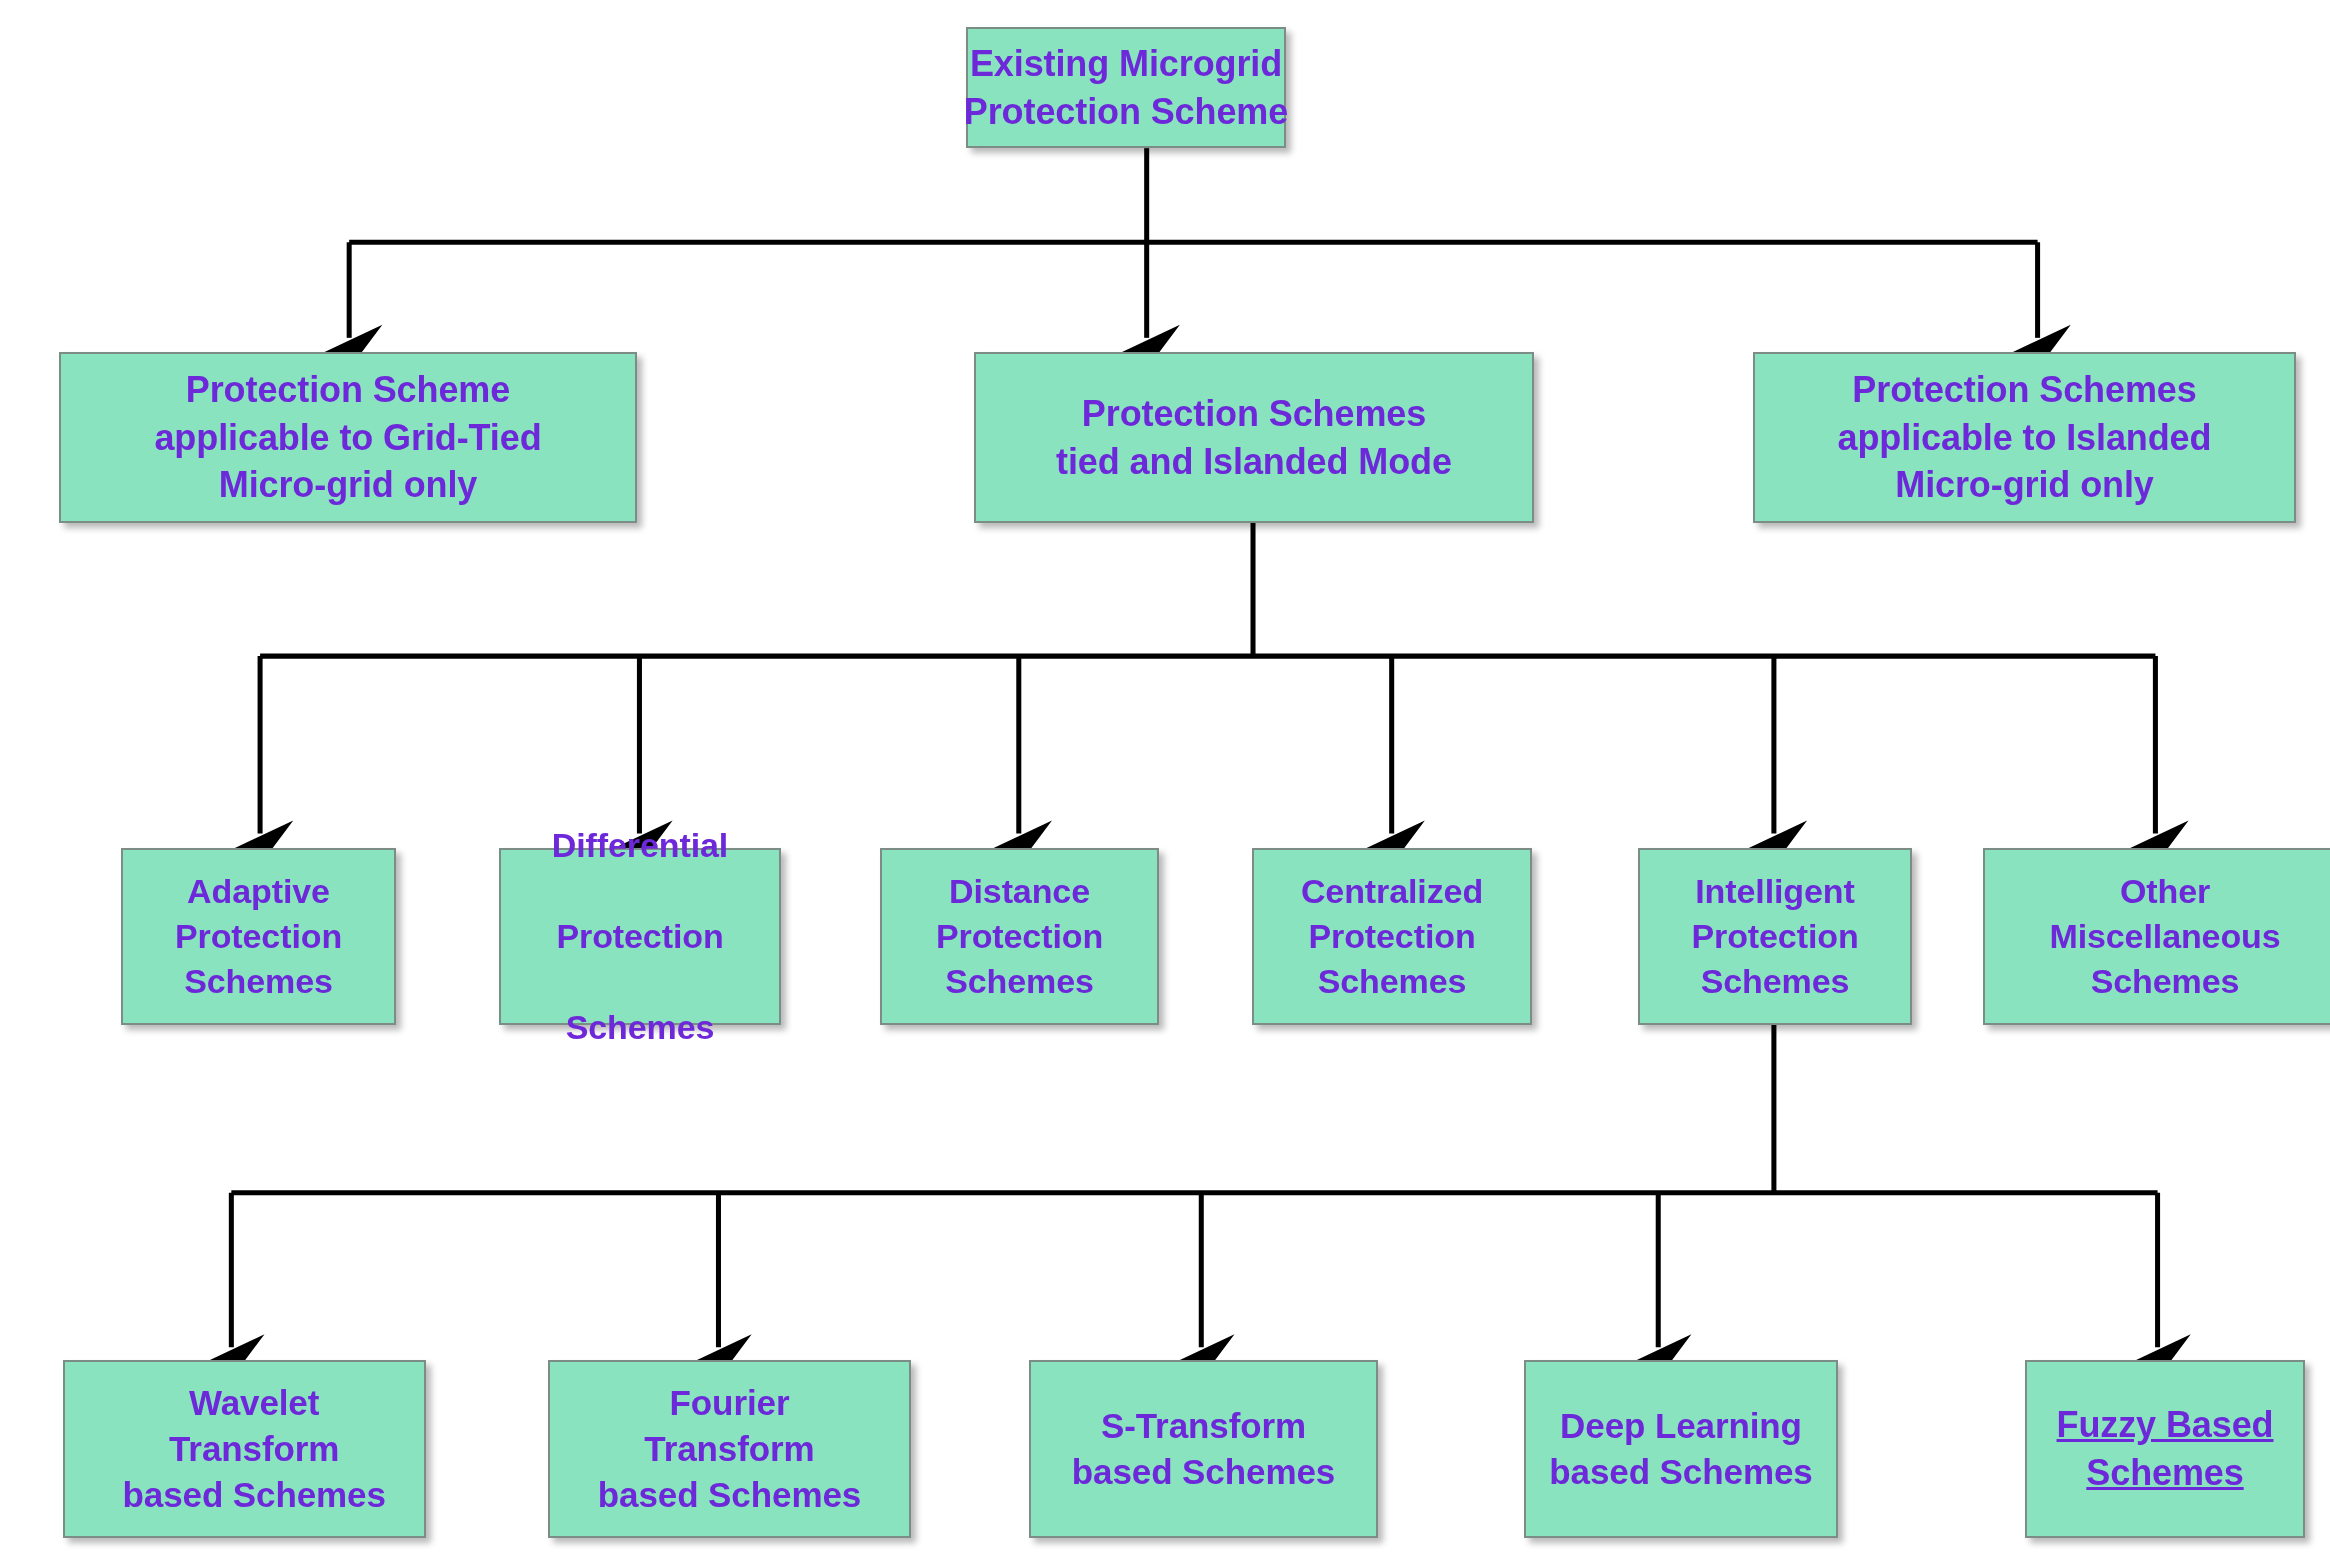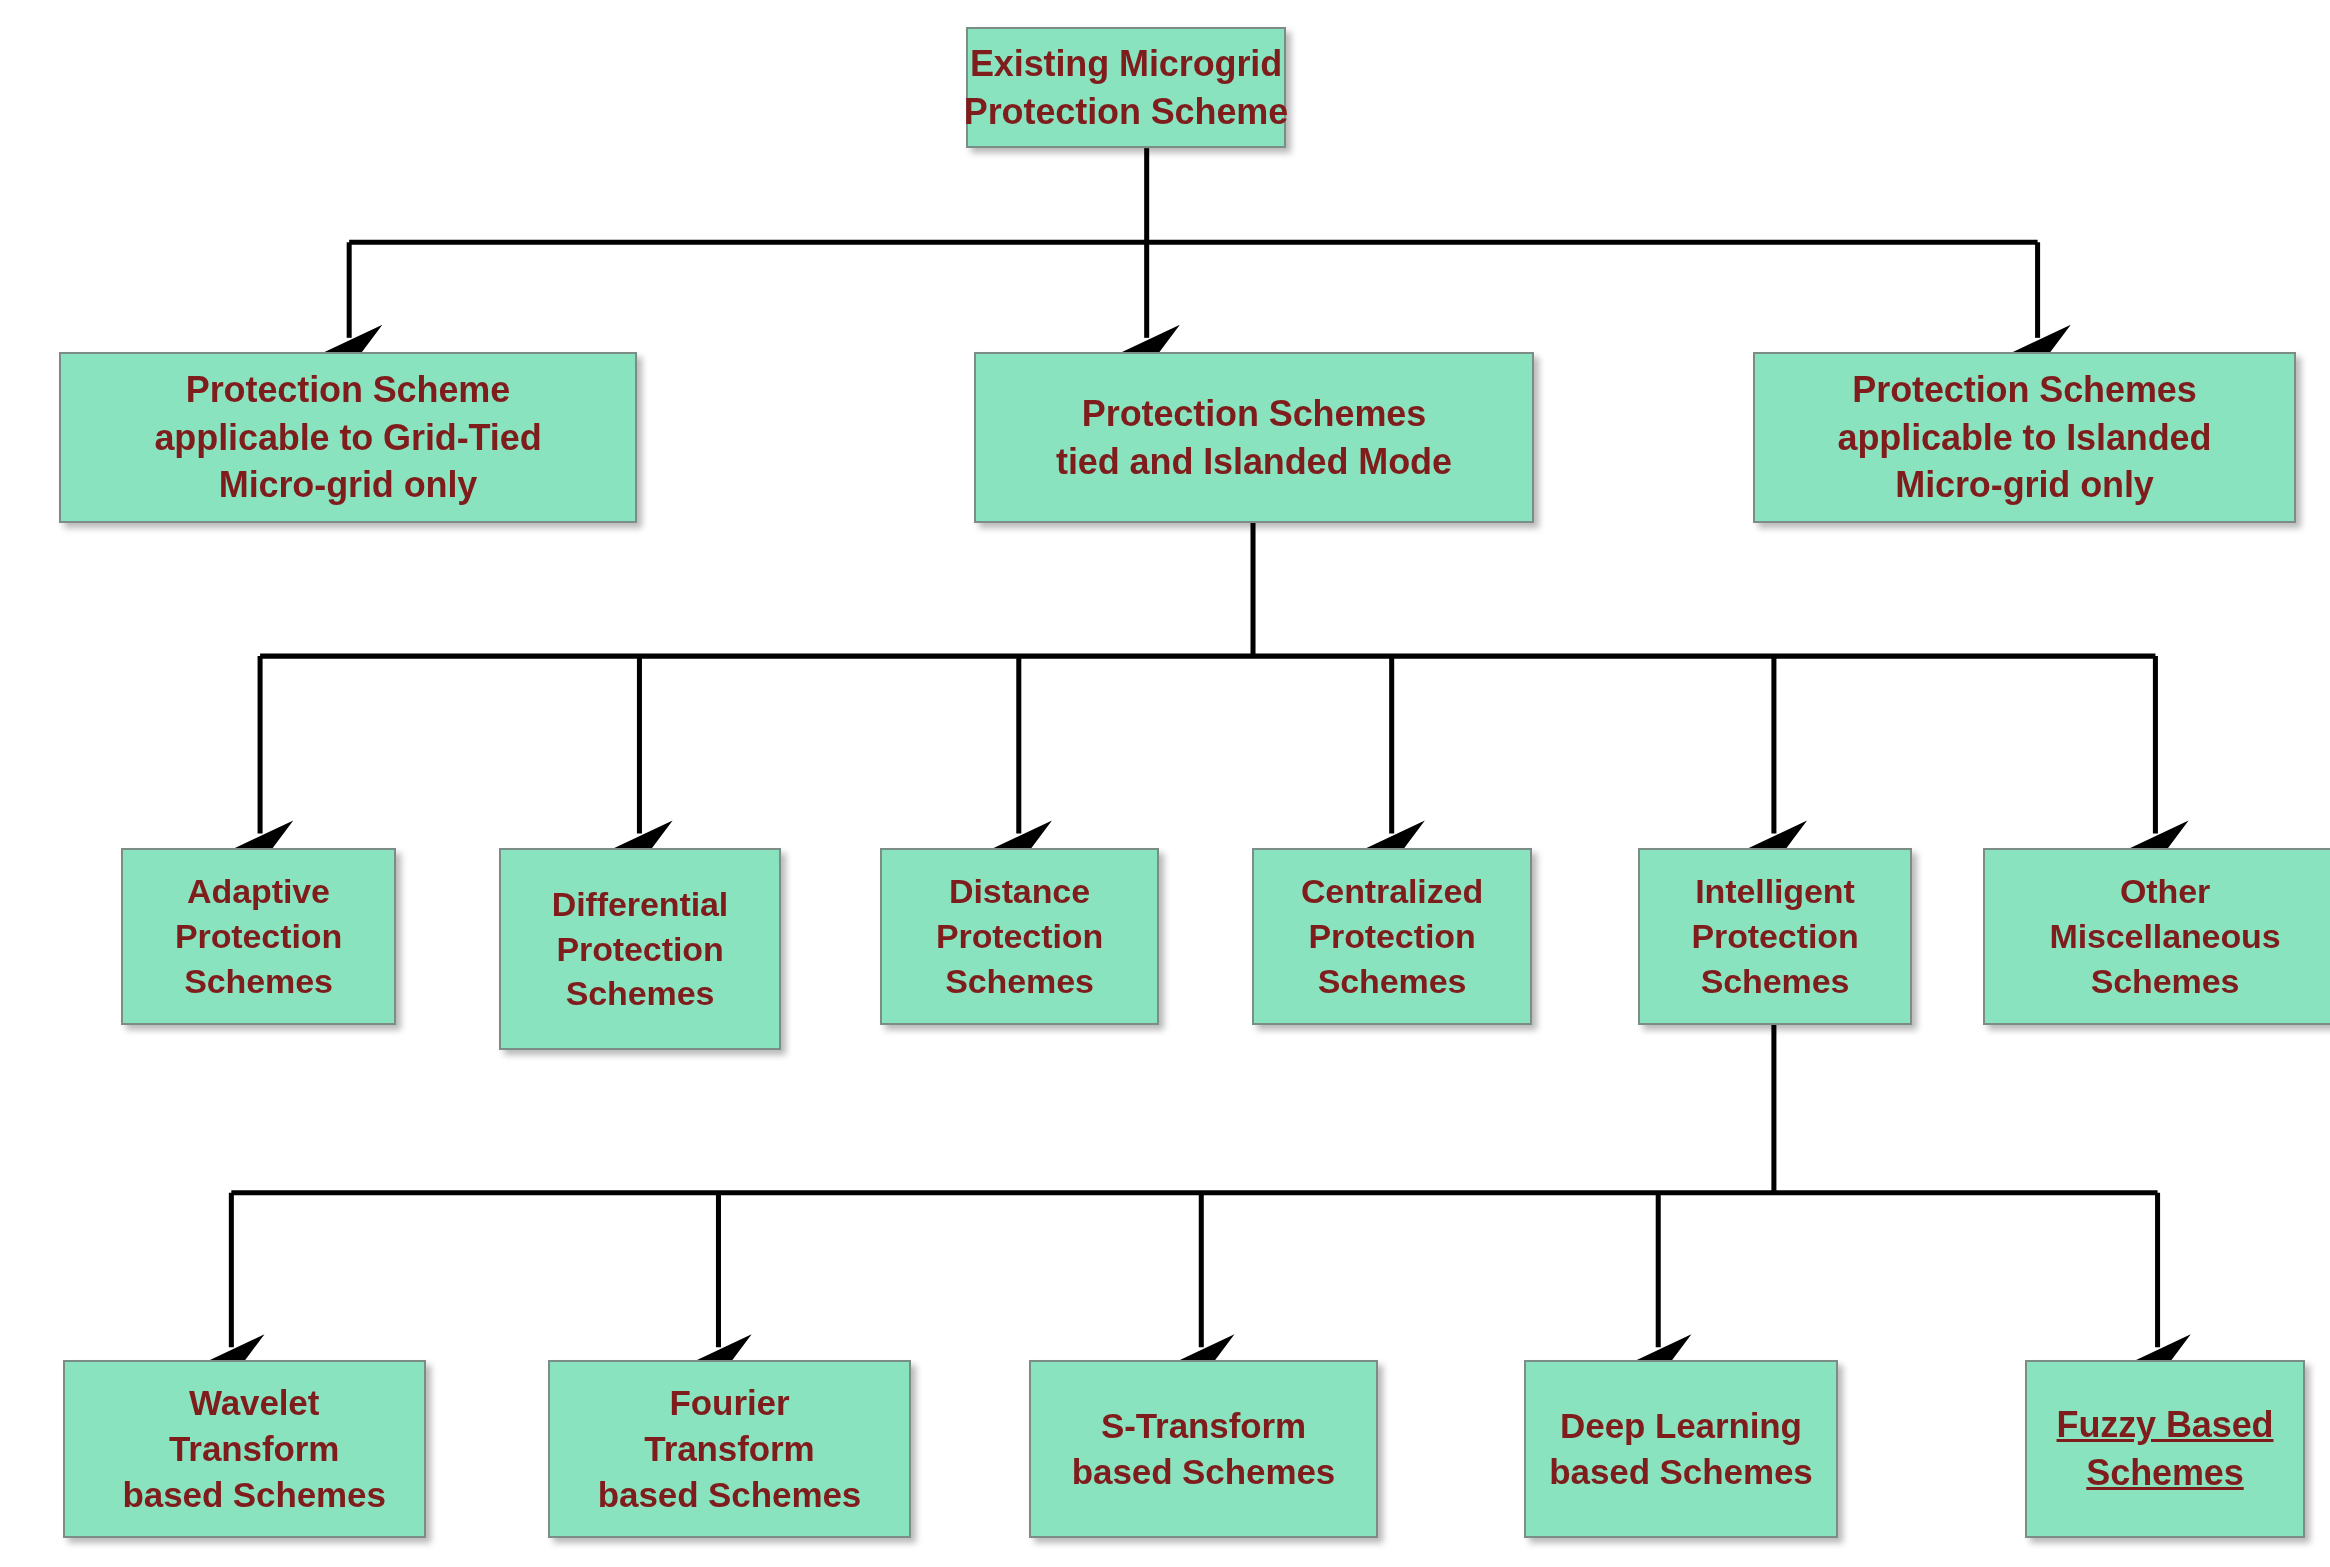--- a/index.html
+++ b/index.html
@@ -30,21 +30,21 @@
     position: absolute;
     box-sizing: border-box;
     background: #8ae3bf;
     border: 2.2px solid #7c8d88;
     box-shadow: 5px 5px 6.5px rgba(0,0,0,0.28);
     display: flex;
     flex-direction: column;
     align-items: center;
     justify-content: center;
     text-align: center;
-    color: #7f1d1d;
+    color: #6d28d9;
     font-weight: bold;
     line-height: 1.32;
     letter-spacing: -0.1px;
     padding: 2.9px 5.7px;
   }
   .node .line {
     display: block;
     white-space: nowrap;
   }
   
@@ -114,21 +114,21 @@
     <span class="line">applicable to Islanded</span>
     <span class="line">Micro-grid only</span>
   </div>
 
   <div class="node t-lvl3" style="left:121px; top:848px; width:275px; height:177px;">
     <span class="line">Adaptive</span>
     <span class="line">Protection</span>
     <span class="line">Schemes</span>
   </div>
 
-  <div class="node t-lvl3" style="left:499px; top:848px; width:282px; height:202px;">
+  <div class="node t-lvl3" style="left:499px; top:848px; width:282px; height:177px;gap:46px;">
     <span class="line">Differential</span>
     <span class="line">Protection</span>
     <span class="line">Schemes</span>
   </div>
 
   <div class="node t-lvl3" style="left:880px; top:848px; width:279px; height:177px;">
     <span class="line">Distance</span>
     <span class="line">Protection</span>
     <span class="line">Schemes</span>
   </div>

